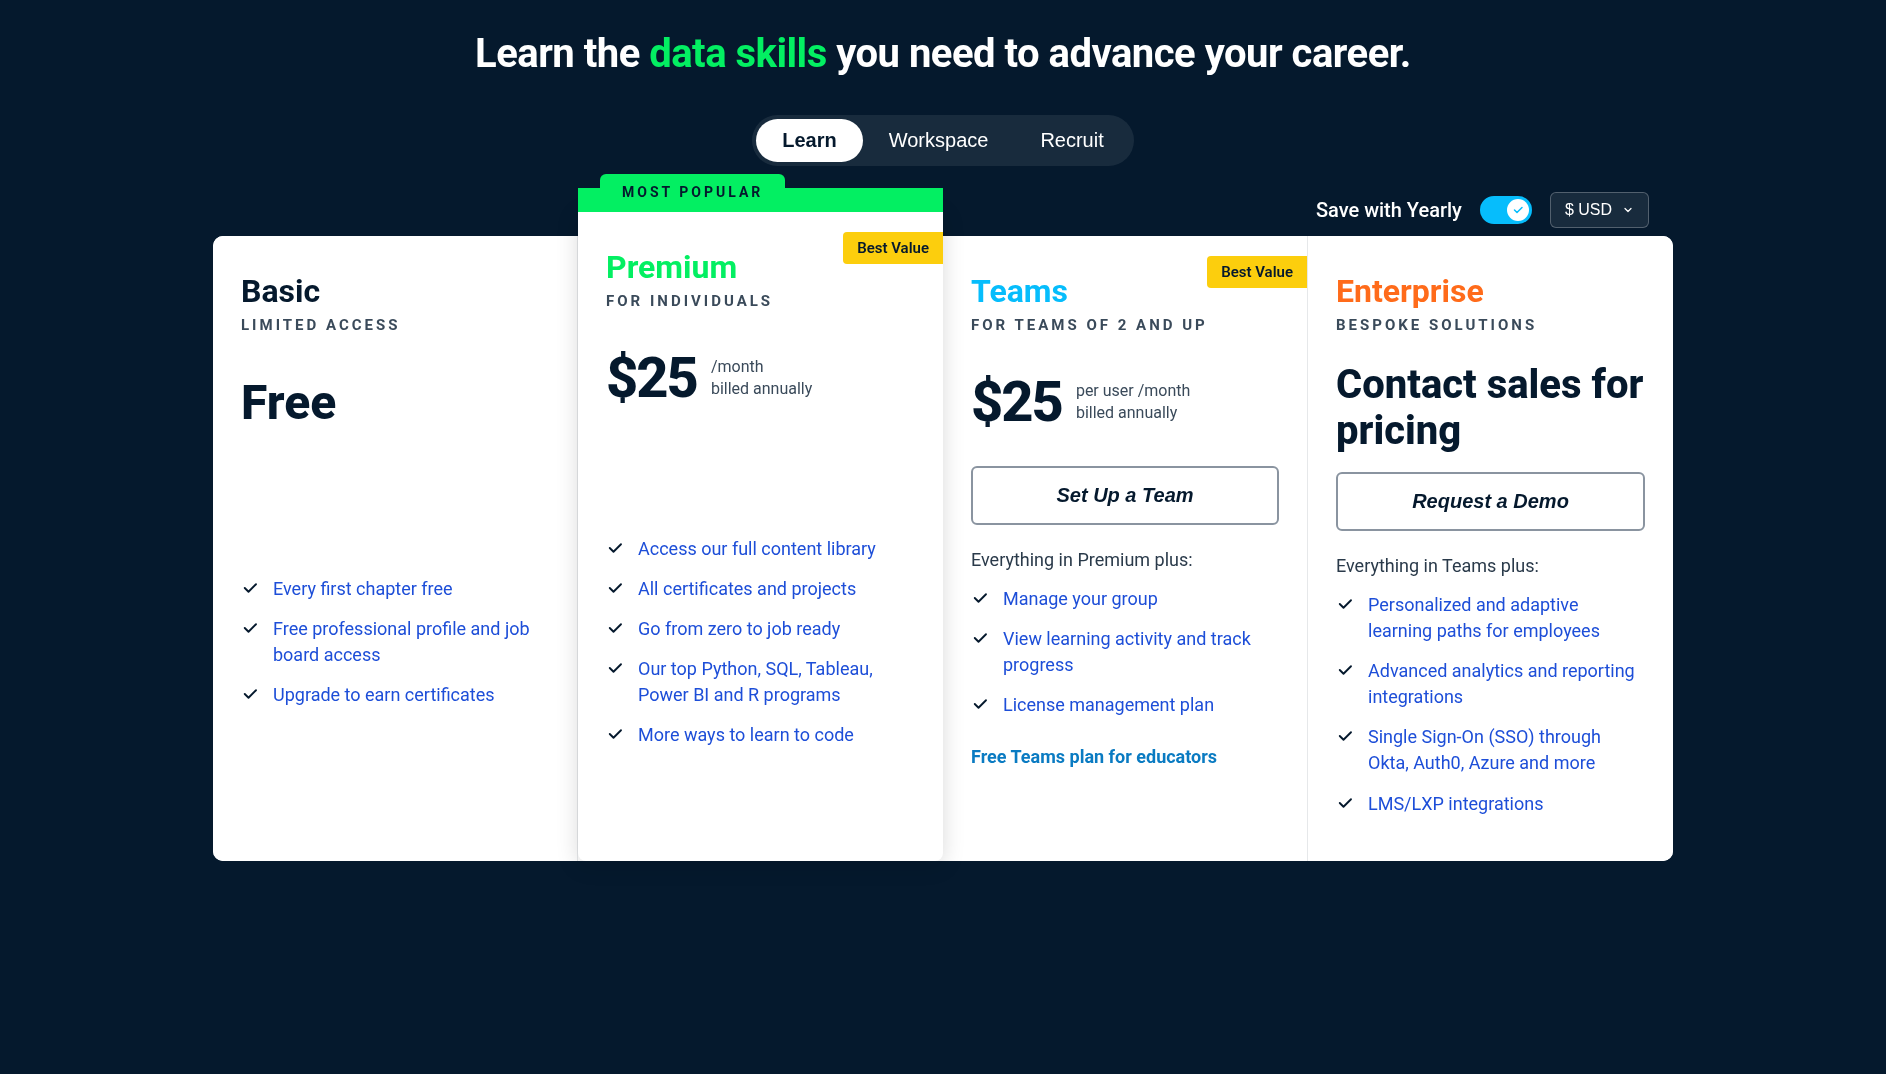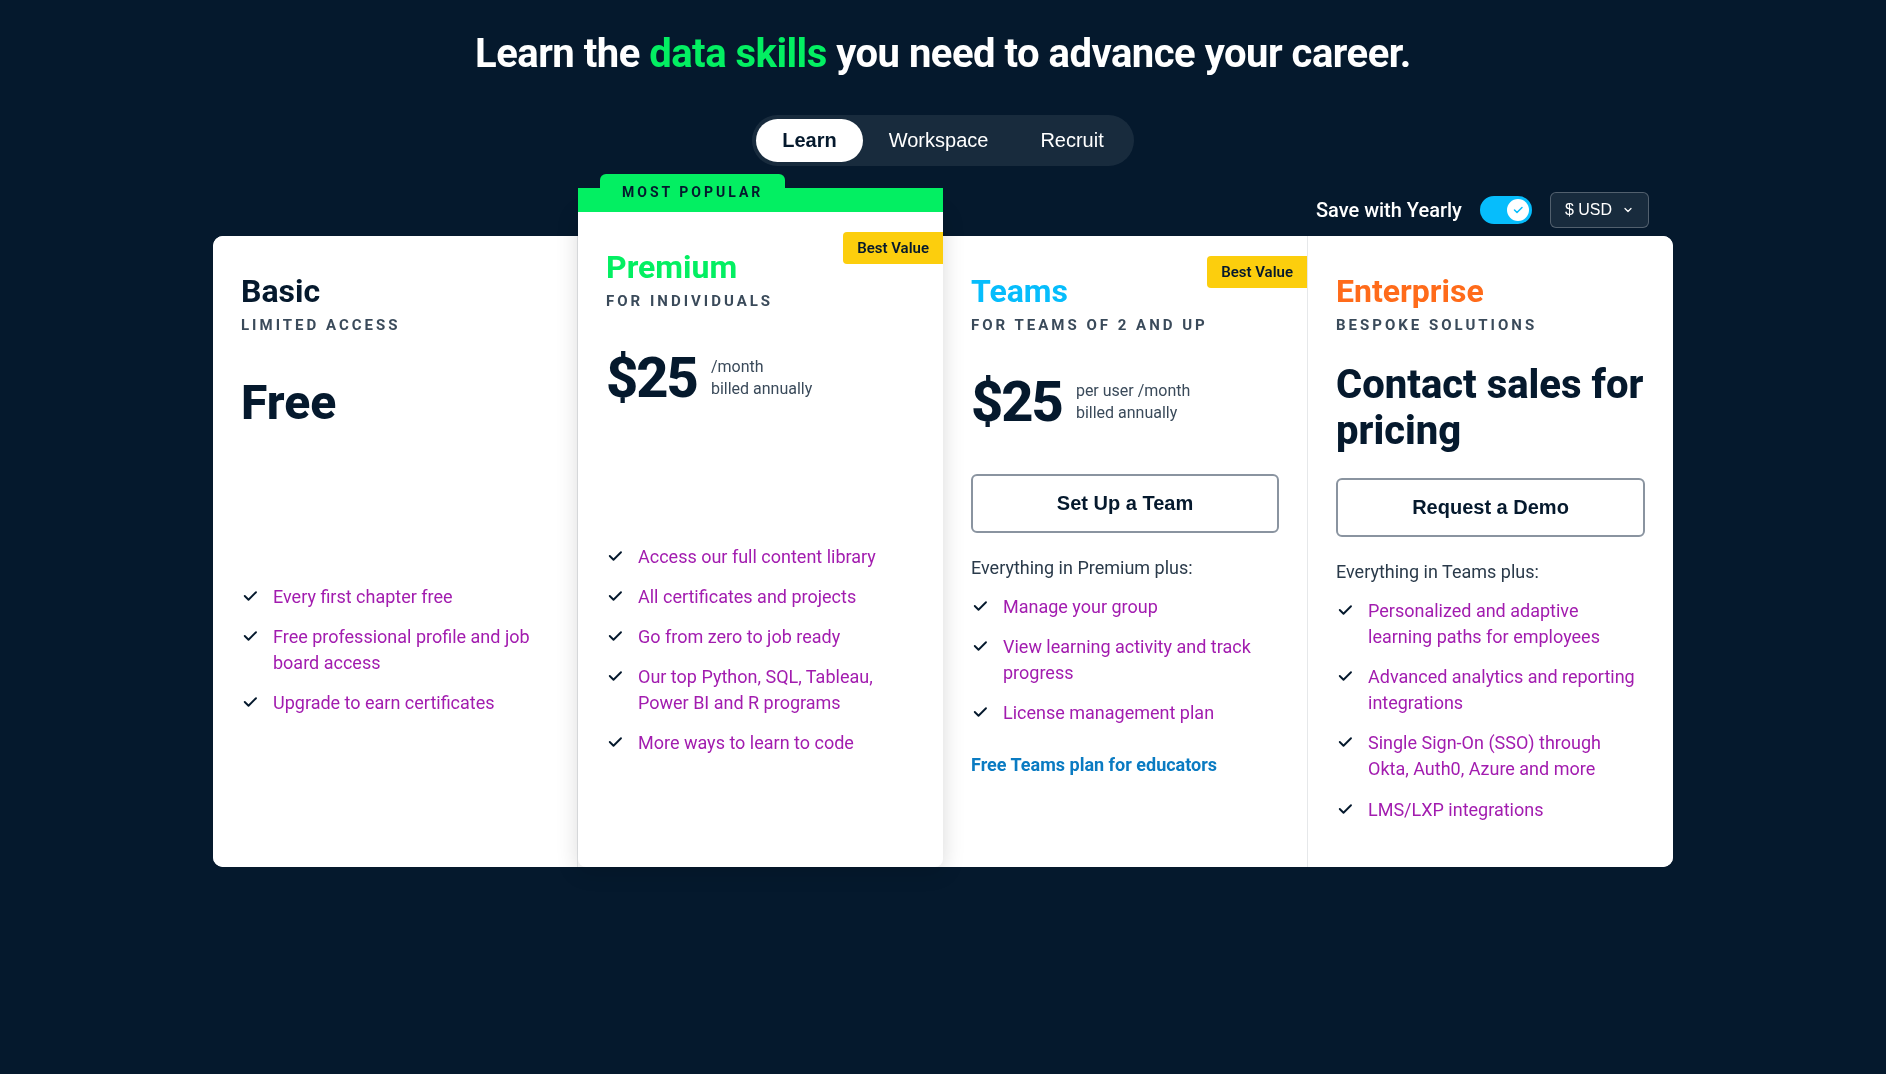--- a/index.html
+++ b/index.html
@@ -137,47 +137,48 @@
   .plan-name.blue { color: #06bdfc; }
   .plan-name.orange { color: #ff6b1a; }
   .plan-sub {
     font-size: 15px;
     font-weight: 700;
     letter-spacing: 3px;
     color: #3a4a5a;
     text-transform: uppercase;
     margin-bottom: 28px;
   }
-  .price-row { display: flex; align-items: center; gap: 14px; margin-bottom: 8px; min-height: 80px; }
+  .price-row { display: flex; align-items: center; gap: 14px; margin-bottom: 0; min-height: 80px; }
   .price-big { font-size: 56px; font-weight: 800; color: #05192d; letter-spacing: -2px; }
   .price-free { font-size: 48px; font-weight: 800; color: #05192d; }
   .price-meta { font-size: 16px; color: #3a4a5a; line-height: 1.4; }
-  .contact-price { font-size: 40px; font-weight: 800; line-height: 1.15; margin-bottom: 14px; }
+  .contact-price { font-size: 40px; font-weight: 800; line-height: 1.15; margin-bottom: 8px; }
   .cta-btn {
     display: block; width: 100%;
     border: 2px solid #8a94a0;
     background: #fff;
     color: #05192d;
     font-size: 20px;
     font-weight: 700;
     padding: 16px 0;
     border-radius: 6px;
     cursor: pointer;
     text-align: center;
+    font-style: italic;
   }
   .spacer-basic { height: 128px; }
   .spacer-premium { height: 112px; }
   .spacer-teams { height: 24px; }
   .spacer-ent { height: 10px; }
   .lead-line { font-size: 18px; color: #2a3a4a; margin: 24px 0 16px 0; }
   .feat-list { list-style: none; display: flex; flex-direction: column; gap: 14px; margin-top: 6px; }
   .feat-item { display: flex; gap: 14px; align-items: flex-start; }
   .feat-item .chk { flex: 0 0 18px; margin-top: 3px; }
   .feat-item .chk svg { width: 18px; height: 18px; }
-  .feat-text { font-size: 18px; color: #a21caf; line-height: 1.45; }
+  .feat-text { font-size: 18px; color: #1d4ed8; line-height: 1.45; }
   .edu-link {
     display: inline-block;
     margin-top: 28px;
     color: #0a7bc2;
     font-size: 18px;
     font-weight: 700;
     text-decoration: none;
     cursor: pointer;
   }
 </style>

